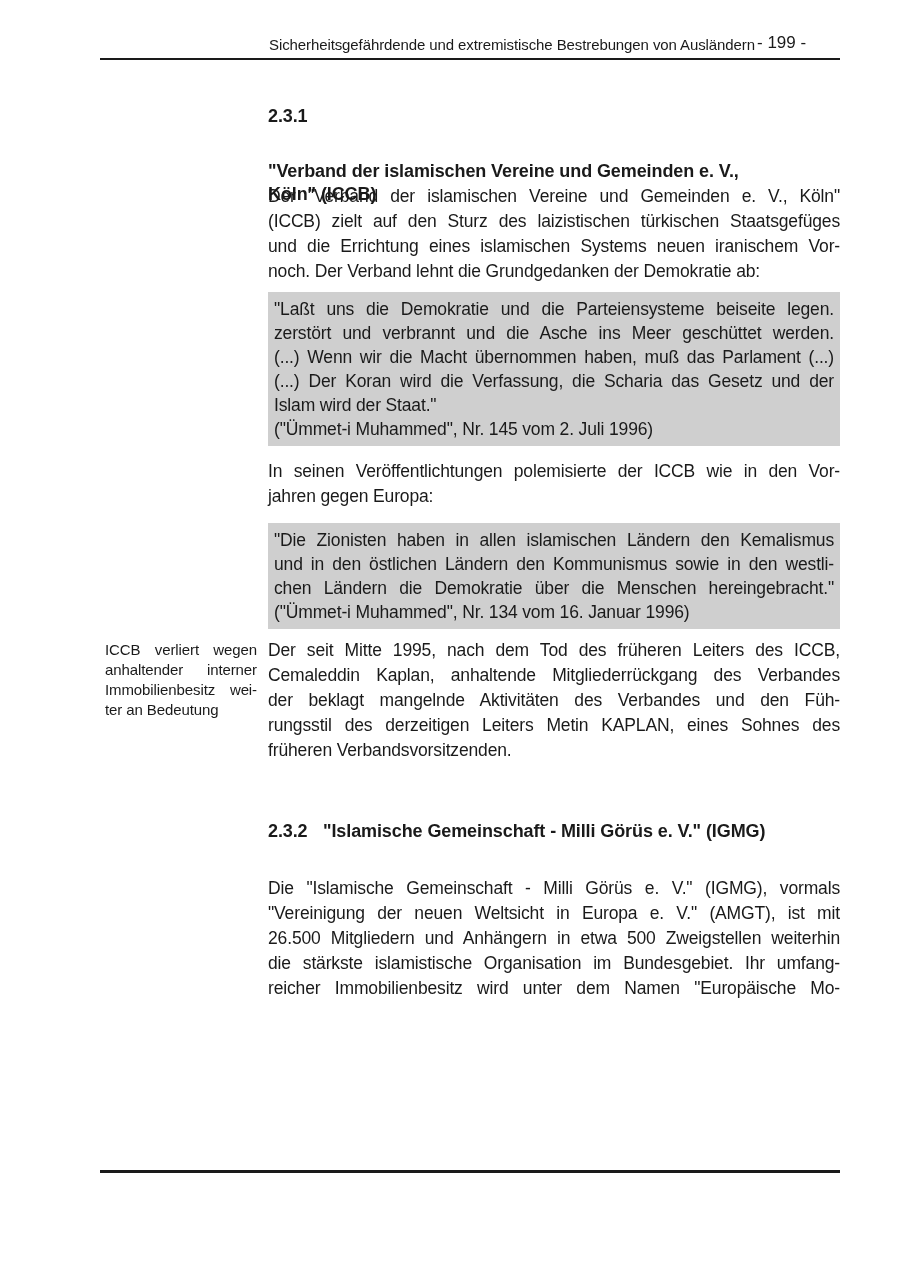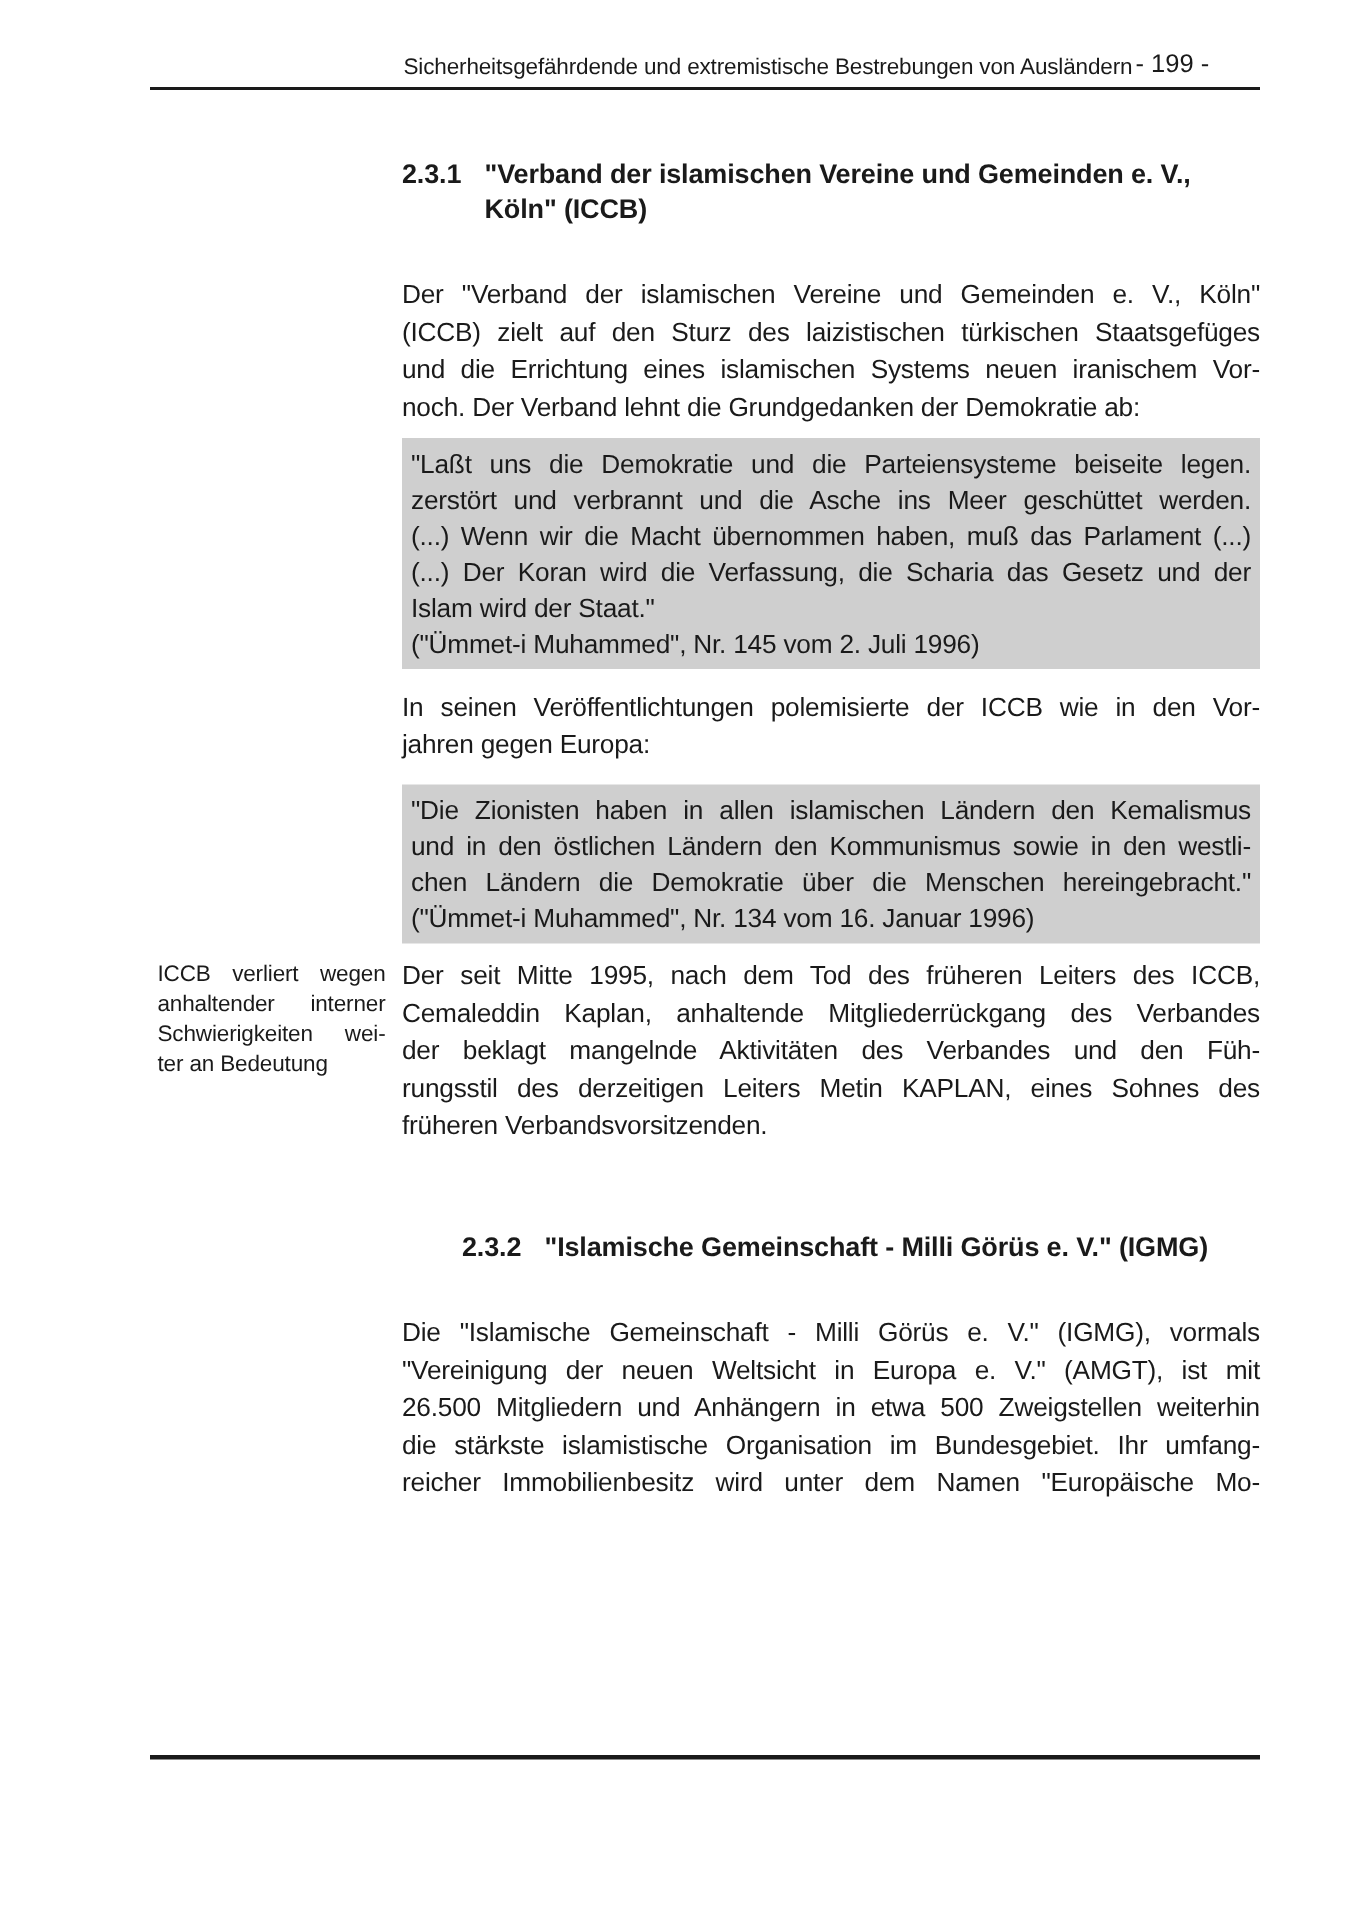--- a/index.html
+++ b/index.html
@@ -34,22 +34,22 @@
 
   
   .heading {
     left: 268px; width: 572px;
     display: flex;
     font-size: 18px; font-weight: bold; line-height: 23px;
     letter-spacing: -0.1px;
   }
   .heading .hnum { width: 55px; flex: 0 0 55px; }
   .heading .htxt { flex: 1; }
-  #heading-231 { top: 105px; }
-  #heading-232 { top: 820px; margin-left: 40px; }
+  #heading-231 { top: 105px; flex-direction: column; }
+  #heading-232 { top: 820px; }
 
   
   .bodyblock {
     left: 268px; width: 572px;
     font-size: 17.5px; line-height: 25px;
     letter-spacing: -0.15px;
   }
   #para-1 { top: 184px; }
   #para-2 { top: 459px; }
   #para-3 { top: 638px; }
@@ -121,21 +121,21 @@
       <div class="line j">"Die Zionisten haben in allen islamischen Ländern den Kemalismus</div>
       <div class="line j">und in den östlichen Ländern den Kommunismus sowie in den westli-</div>
       <div class="line j">chen Ländern die Demokratie über die Menschen hereingebracht."</div>
     </div>
   <div class="line">("Ümmet-i Muhammed", Nr. 134 vom 16. Januar 1996)</div>
 </div>
 
 <div class="abs" id="margin-note">
     <div class="line j">ICCB verliert wegen</div>
     <div class="line j">anhaltender interner</div>
-    <div class="line j">Schwierigkeiten wei-</div>
+    <div class="line j">Immobilienbesitz wei-</div>
     <div class="line">ter an Bedeutung</div>
   </div>
 
 <div class="abs bodyblock" id="para-3">
     <div class="line j">Der seit Mitte 1995, nach dem Tod des früheren Leiters des ICCB,</div>
     <div class="line j">Cemaleddin Kaplan, anhaltende Mitgliederrückgang des Verbandes</div>
     <div class="line j">der beklagt mangelnde Aktivitäten des Verbandes und den Füh-</div>
     <div class="line j">rungsstil des derzeitigen Leiters Metin KAPLAN, eines Sohnes des</div>
     <div class="line">früheren Verbandsvorsitzenden.</div>
   </div>

